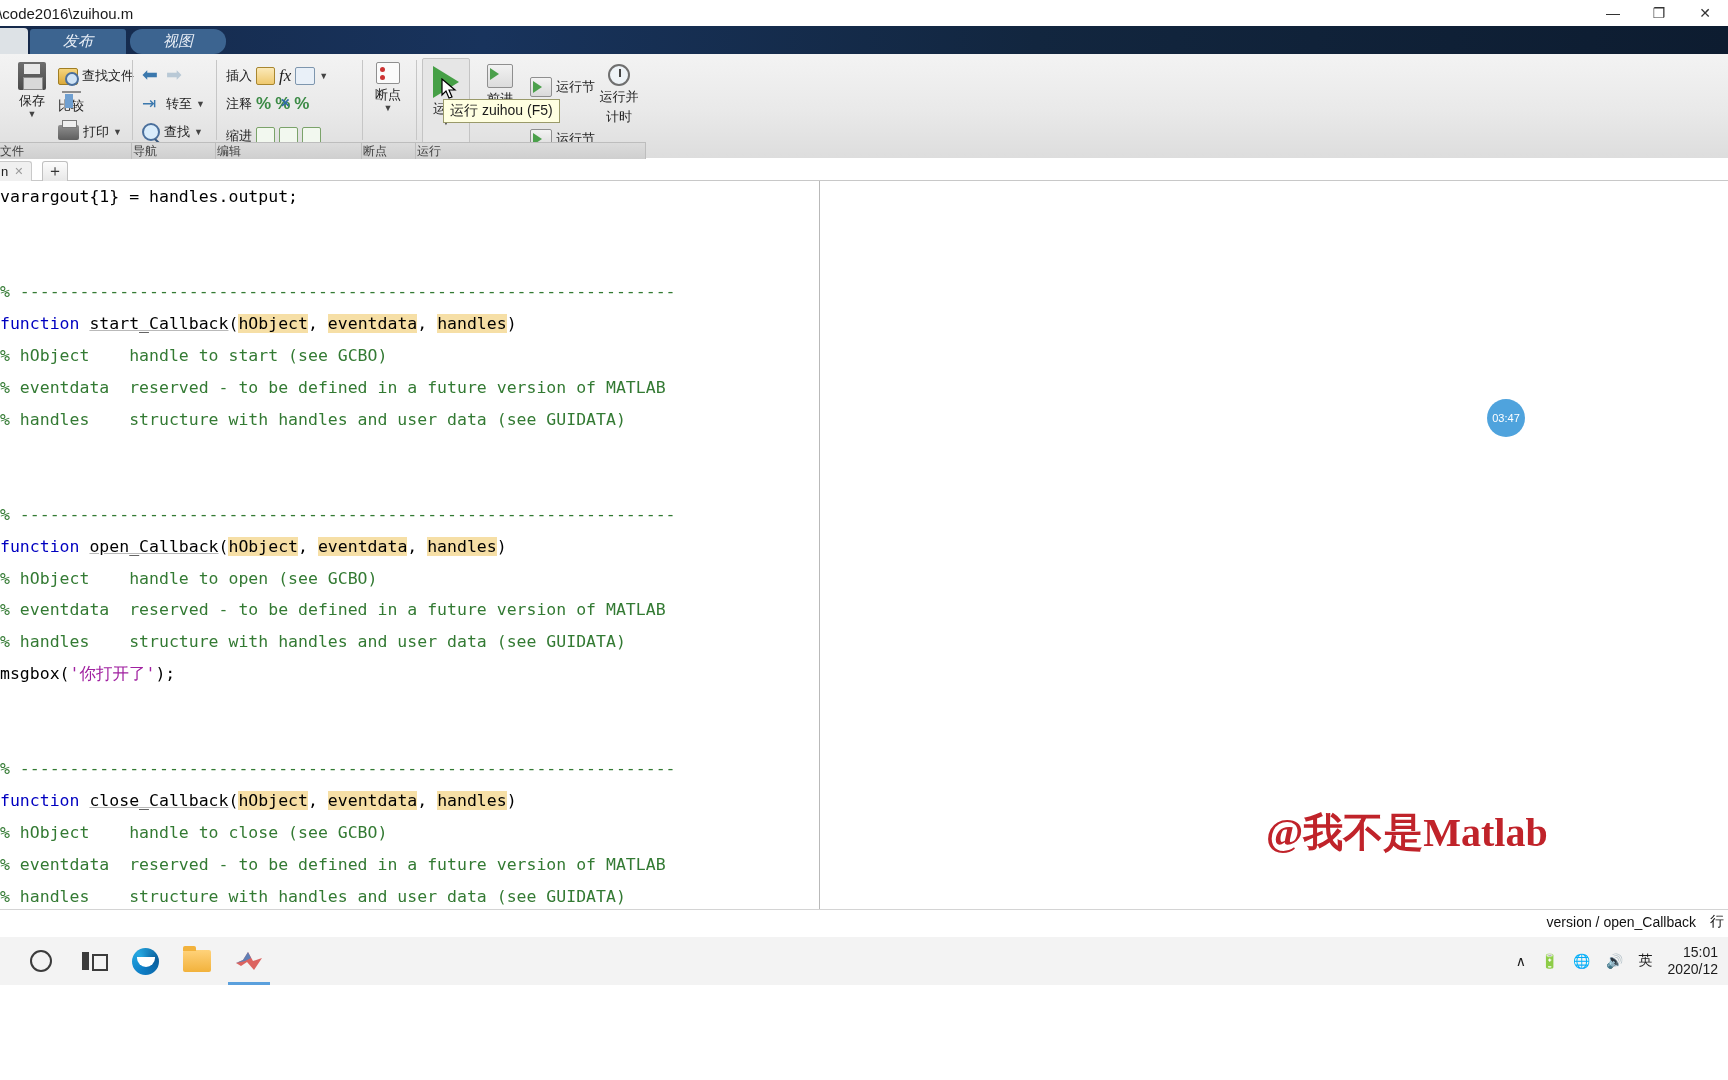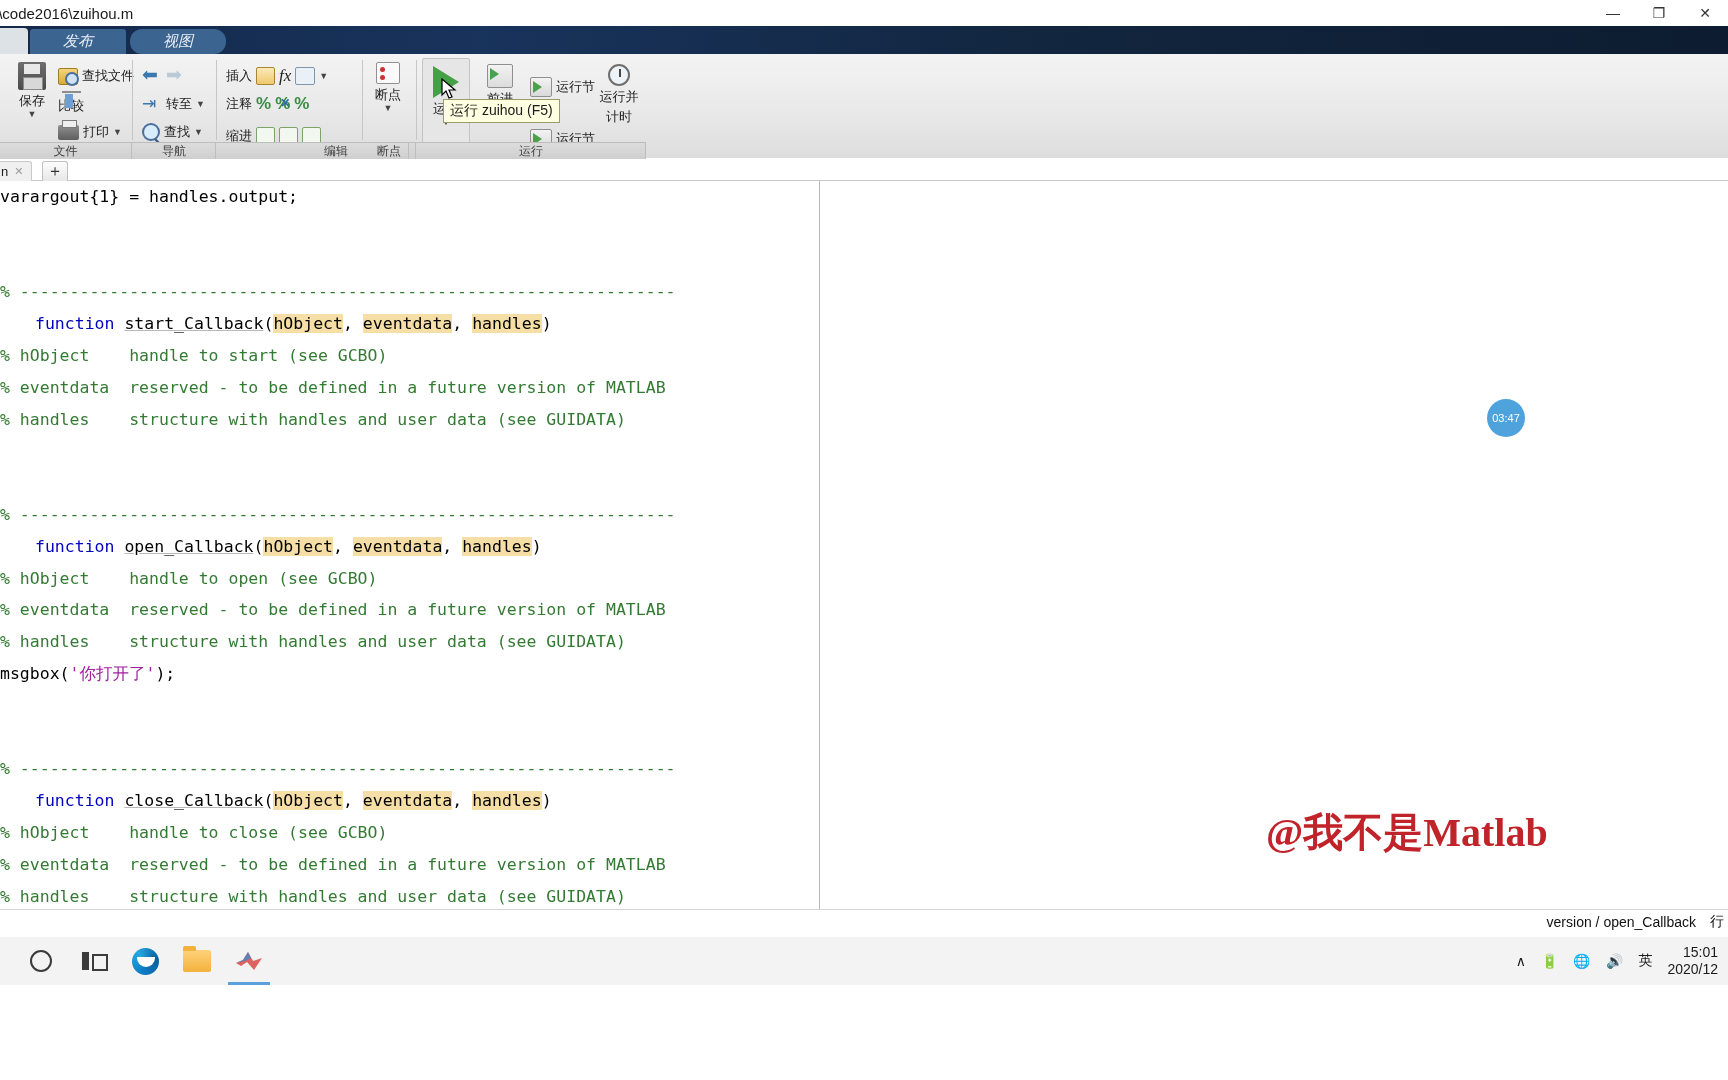--- a/index.html
+++ b/index.html
@@ -81,21 +81,21 @@
   }
 
   
   .grouplabels {
     position: absolute; left: 0; top: 142px; width: 646px; height: 17px;
     background: linear-gradient(180deg,#dcdcdc,#cfcfcf);
     border-top: 1px solid #bdbdbd;
   }
   .glabel {
     position: absolute; top: 0; height: 17px; line-height: 17px;
-    text-align: center; font-size: 12px; color: #3f3f3f;
+    font-size: 12px; color: #3f3f3f;
     border-right: 1px solid #bdbdbd;
   }
 
   .big-btn {
     position: absolute; display: flex; flex-direction: column;
     align-items: center; width: 52px;
   }
   .big-btn .lbl { font-size: 13px; color: #222; margin-top: 2px; }
   .caret { font-size: 9px; color: #444; line-height: 8px; }
 
@@ -179,21 +179,21 @@
     background: #ffffff; overflow: hidden;
   }
   .code {
     position: absolute; left: 0; top: 0;
     font-family: "DejaVu Sans Mono", monospace;
     font-size: 16.5px; line-height: 31.8px;
     white-space: pre; color: #000000;
   }
   .code .cl { display: block; height: 31.8px; padding-left: 0px; }
   .code .cm { color: #337a33; }
-  .code .kw { color: #0000c0; padding-left: 35px; }
+  .code .kw { color: #0000c0; }
   .code .str { color: #a020a0; }
   .code .hl { background: #f6dfa6; }
   .code .und { text-decoration: underline; text-decoration-color: #b9b9b9; }
 
   .split-line {
     position: absolute; left: 819px; top: 181px; width: 1px; height: 728px;
     background: #b9b9b9;
   }
   .right-pane {
     position: absolute; left: 820px; top: 181px; width: 908px; height: 728px;
@@ -379,21 +379,21 @@
       <span class="ic ic-timer"></span>
       <span class="lbl">运行并</span>
       <span class="lbl">计时</span>
     </div>
   </div>
 </div>
 
 <div class="grouplabels">
   <div class="glabel" style="left:0px; width:132px;">文件</div>
   <div class="glabel" style="left:133px; width:83px;">导航</div>
-  <div class="glabel" style="left:217px; width:145px;margin-left:47px;">编辑</div>
+  <div class="glabel" style="left:217px; width:145px;">编辑</div>
   <div class="glabel" style="left:363px; width:53px;">断点</div>
   <div class="glabel" style="left:417px; width:229px;">运行</div>
 </div>
 
 <svg class="cursor-arrow" viewBox="0 0 16 22">
   <polygon points="1,1 1,17 5,13 8,20 11,19 8,12 14,12" fill="#ffffff" stroke="#000000" stroke-width="1.2"></polygon>
 </svg>
 <div class="tooltip">运行 zuihou (F5)</div>
 
 <div class="edtabbar">

